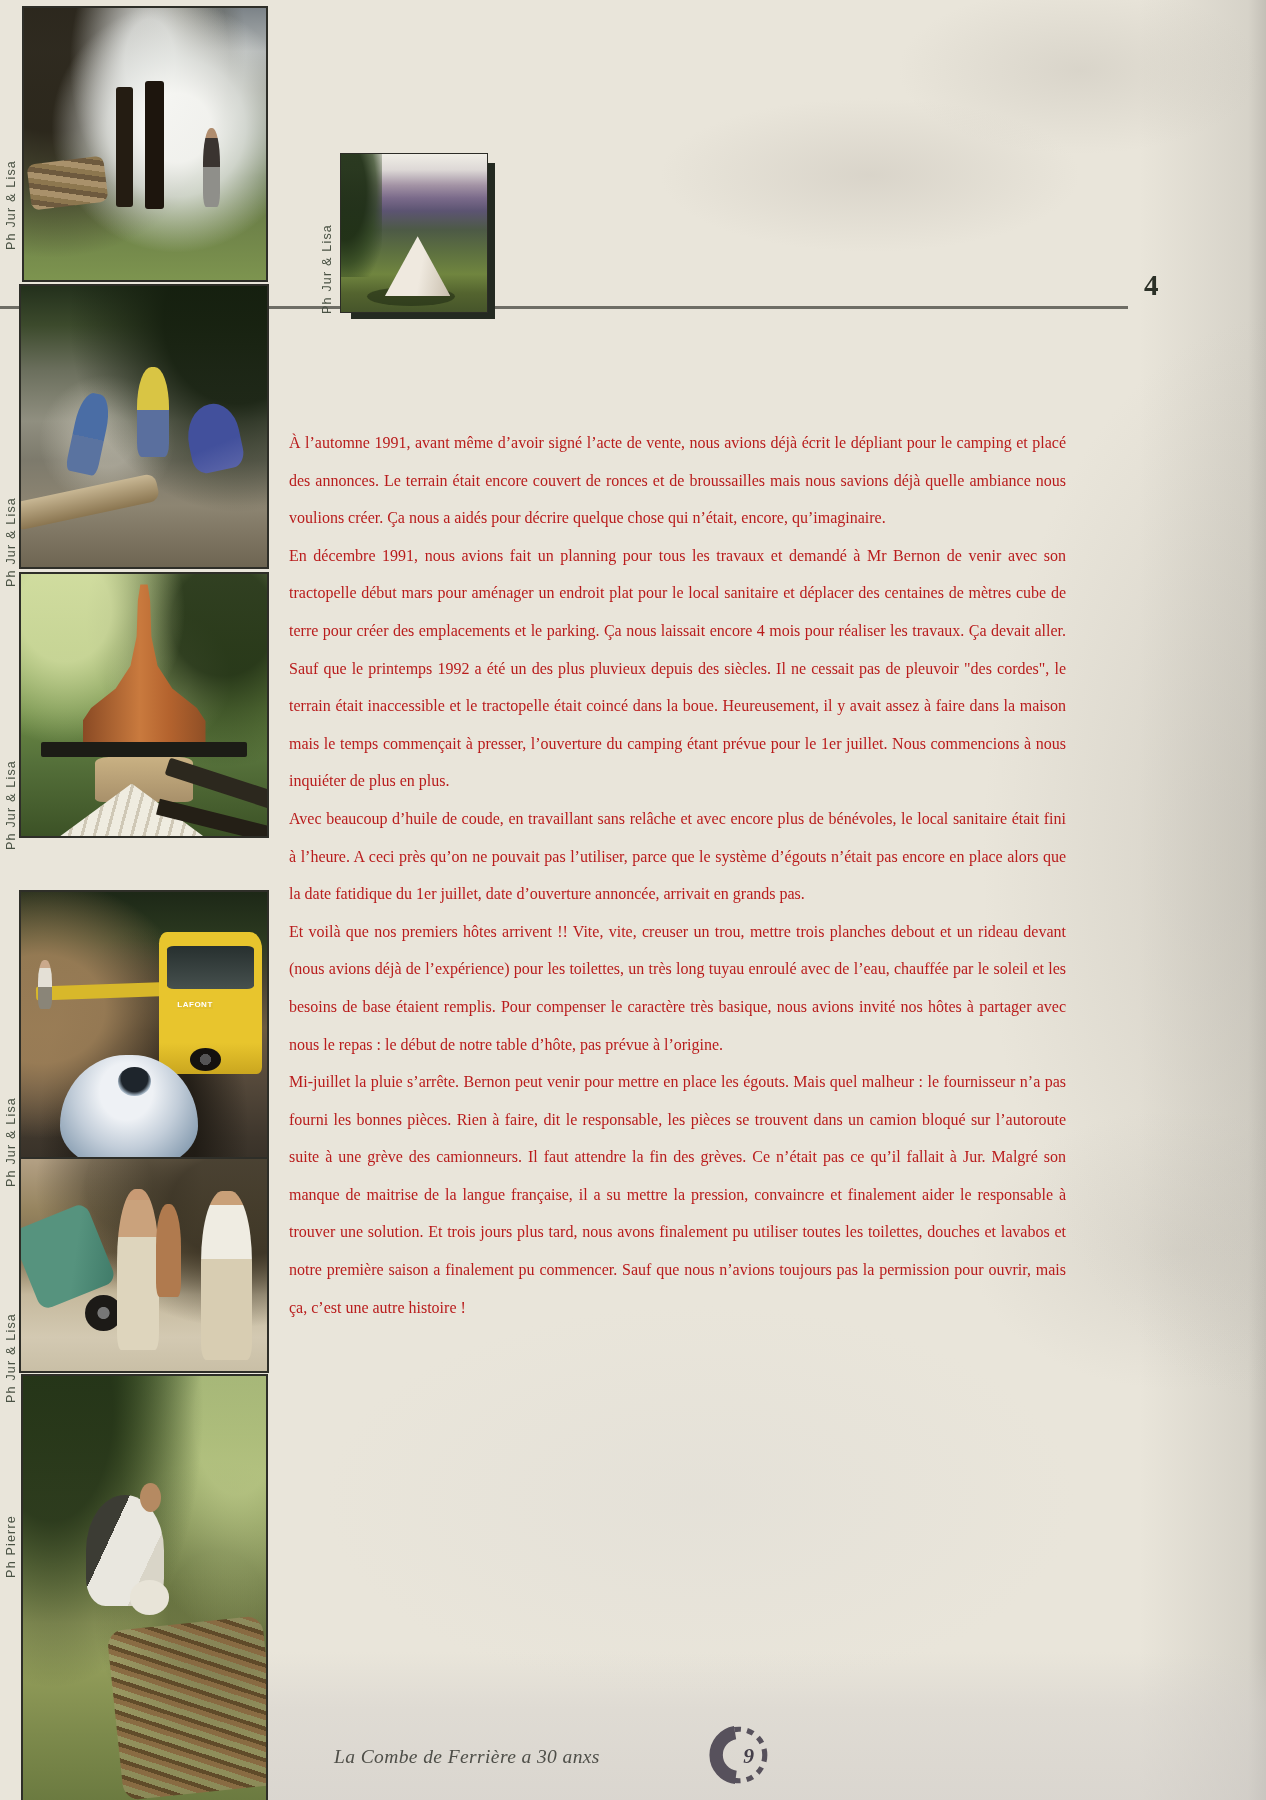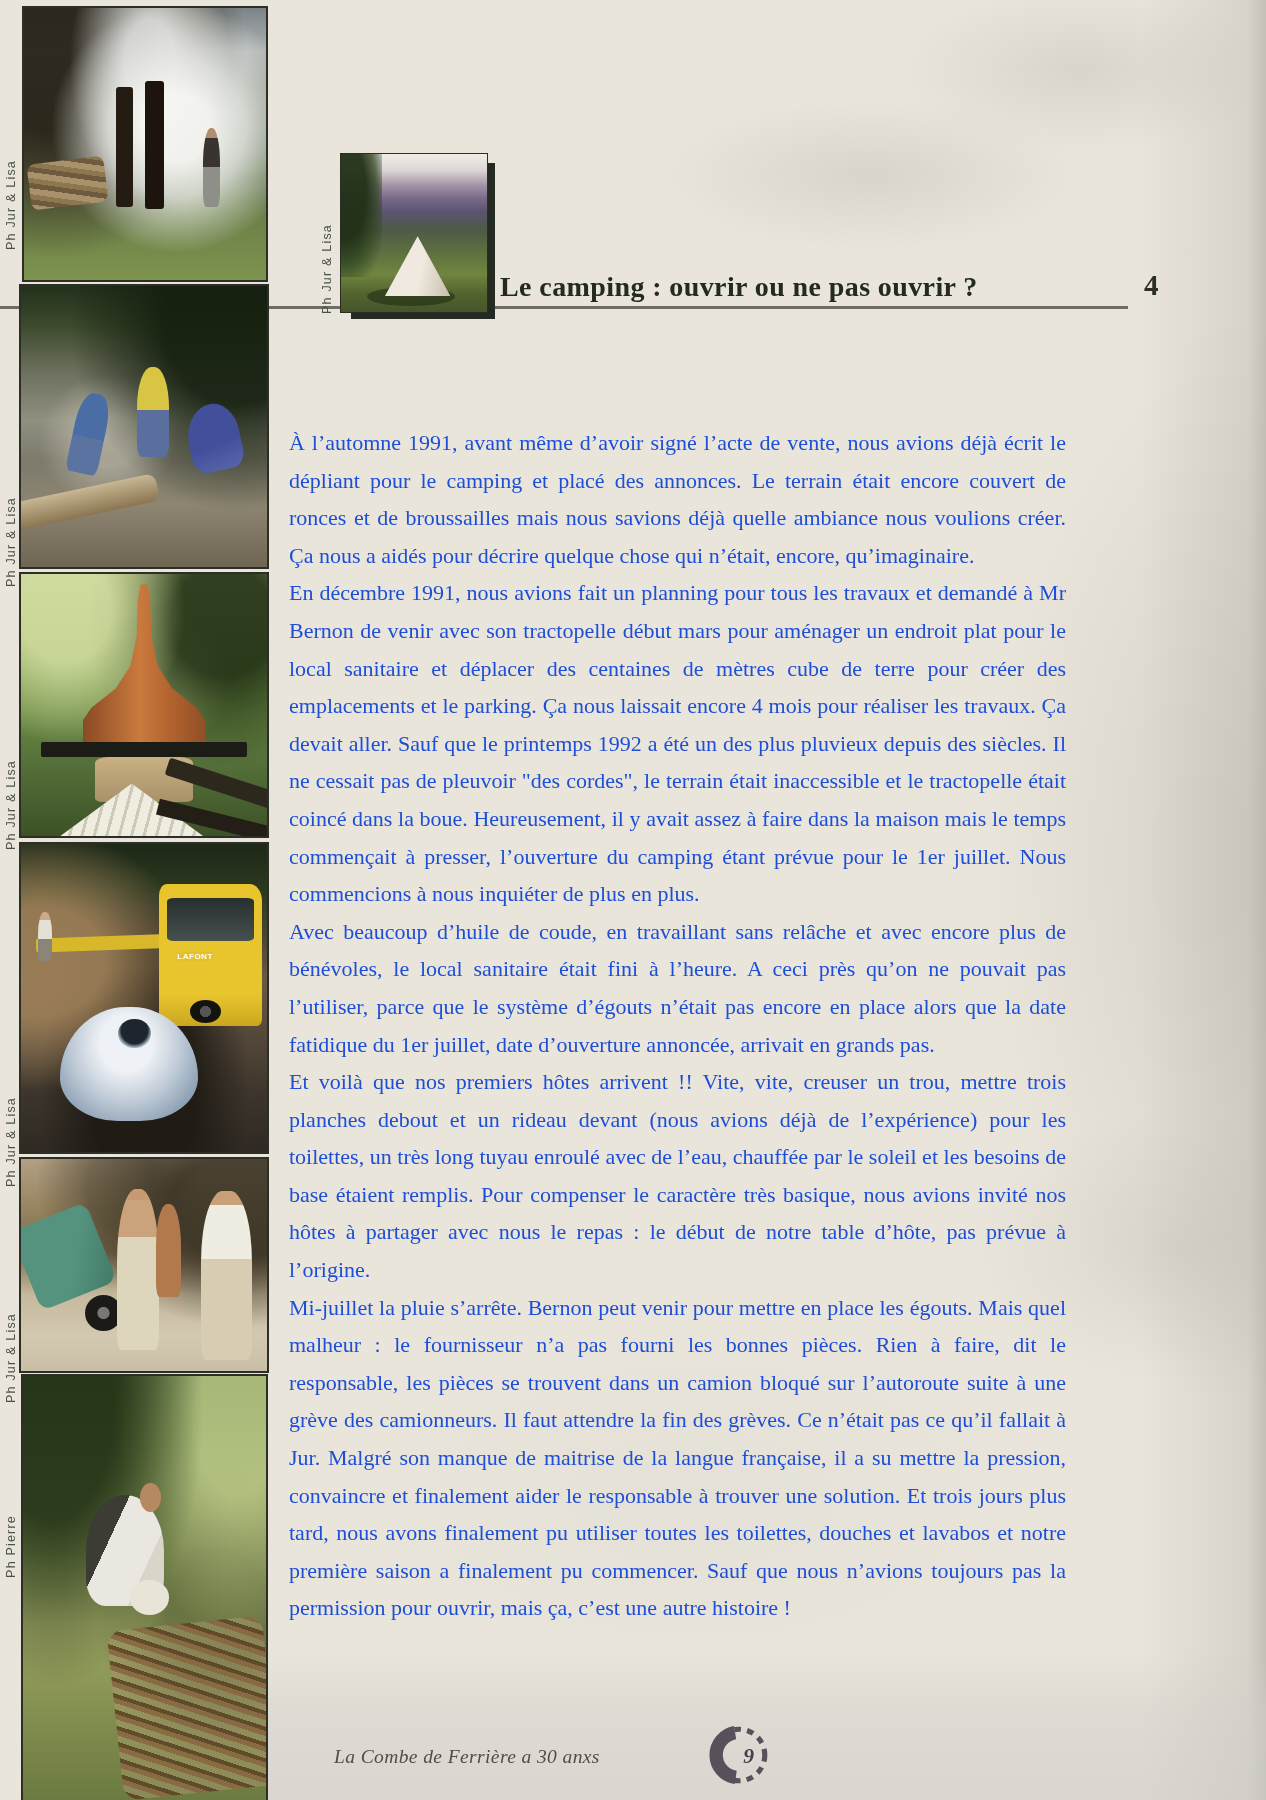--- a/index.html
+++ b/index.html
@@ -81,21 +81,21 @@
     background:linear-gradient(90deg,#8a4a24 0%,#c97a3e 46%,#b4632e 70%,#8f4f26 100%);}
   .ph3-table{left:8%;top:64%;width:84%;height:6%;background:#1c1c16;border-radius:2px;}
   .ph3-base{left:30%;top:70%;width:40%;height:17%;border-radius:14% 14% 8% 8%;
     background:linear-gradient(180deg,#c9b183,#a8906a);}
   .ph3-fan{left:16%;top:80%;width:58%;height:20%;clip-path:polygon(50% 0,100% 100%,0 100%);
     background:repeating-linear-gradient(105deg,#efece0 0 9px,#cfc8b6 9px 12px);}
   .ph3-rail{left:58%;top:78%;width:55%;height:7%;background:#2c281e;transform:rotate(18deg);border-radius:3px;}
   .ph3-rail2{left:55%;top:92%;width:55%;height:6%;background:#241f16;transform:rotate(14deg);}
 
   
-  .ph4{left:19px;top:842px;width:246px;height:308px;
+  .ph4{left:19px;top:890px;width:246px;height:308px;
     background:linear-gradient(180deg,#1d2817 0%,#2c3a20 16%,#4a4434 30%,#6b5a40 44%,#54483a 62%,#3e362c 80%,#2e2922 100%);}
   .ph4-dirt{inset:0;background:
     radial-gradient(ellipse at 8% 38%, rgba(158,128,88,.9) 0 20%, transparent 48%),
     radial-gradient(ellipse at 50% 78%, rgba(28,24,18,.85) 0 30%, transparent 60%);}
   .ph4-boom{left:6%;top:30%;width:60%;height:4.5%;background:#d8b82a;transform:rotate(-2deg);border-radius:3px;}
   .ph4-cab{left:56%;top:13%;width:42%;height:46%;border-radius:8% 12% 5% 5%;
     background:linear-gradient(180deg,#e8c52d 0 78%,#caa61f 100%);}
   .ph4-win{left:8%;top:10%;width:84%;height:30%;background:linear-gradient(180deg,#27302f,#46504e);border-radius:8%;}
   .ph4-lafont{position:absolute;left:18%;top:48%;font:bold 8px "Liberation Sans",sans-serif;color:#fff;
     letter-spacing:.5px;background:#b5912114;}
@@ -132,21 +132,21 @@
     radial-gradient(ellipse at 80% 55%, rgba(52,64,30,.5) 0 18%, transparent 45%);}
   .ph6-person{left:26%;top:28%;width:32%;height:26%;border-radius:50% 50% 25% 25%;
     background:linear-gradient(115deg,#3c3c34 0 34%,#e9e7df 34% 72%,#d9d5c8 72% 100%);}
   .ph6-head{left:48%;top:25%;width:9%;height:7%;border-radius:50%;background:#b58a62;}
   .ph6-white{left:44%;top:48%;width:16%;height:8%;border-radius:50%;background:#e8e4d8;}
   .ph6-pile{left:38%;top:58%;width:64%;height:40%;transform:rotate(-6deg);border-radius:10%;
     background:repeating-linear-gradient(24deg,rgba(138,106,66,.95) 0 5px,rgba(94,69,38,.9) 5px 9px,rgba(168,152,110,.5) 9px 15px);}
 
   
   .article{position:absolute;left:289px;top:424px;width:777px;z-index:1;
-    font-size:22px;line-height:37.6px;color:#1d4ed8;text-align:justify;}
+    font-size:16px;line-height:37.6px;color:#b91c1c;text-align:justify;}
   .article p{margin:0;}
 
   
   .book-title{position:absolute;left:334px;top:1746px;z-index:1;font-style:italic;font-size:19.5px;
     letter-spacing:.4px;color:#4e4e48;}
   .page-badge{position:absolute;left:706px;top:1722px;width:66px;height:66px;z-index:1;}
 </style>
 </head>
 <body>
 
@@ -220,21 +220,20 @@
   </div>
   <div class="credit" style="left:4px;top:1515px;">Ph Pierre</div>
 
   <div class="photo tent-photo">
     <div class="abs tent-trees"></div>
     <div class="abs tent-shadow"></div>
     <div class="abs tent-canvas"></div>
   </div>
   <div class="credit" style="left:320px;top:224px;">Ph Jur &amp; Lisa</div>
 
-  <div class="page-title">Le camping : ouvrir ou ne pas ouvrir ?</div>
   <div class="chapter-number">4</div>
 
   <div class="article">
     <p>À l’automne 1991, avant même d’avoir signé l’acte de vente, nous avions déjà écrit le dépliant pour le camping et placé des annonces. Le terrain était encore couvert de ronces et de broussailles mais nous savions déjà quelle ambiance nous voulions créer. Ça nous a aidés pour décrire quelque chose qui n’était, encore, qu’imaginaire.</p>
     <p>En décembre 1991, nous avions fait un planning pour tous les travaux et demandé à Mr Bernon de venir avec son tractopelle début mars pour aménager un endroit plat pour le local sanitaire et déplacer des centaines de mètres cube de terre pour créer des emplacements et le parking. Ça nous laissait encore 4 mois pour réaliser les travaux. Ça devait aller. Sauf que le printemps 1992 a été un des plus pluvieux depuis des siècles. Il ne cessait pas de pleuvoir "des cordes", le terrain était inaccessible et le tractopelle était coincé dans la boue. Heureusement, il y avait assez à faire dans la maison mais le temps commençait à presser, l’ouverture du camping étant prévue pour le 1er juillet. Nous commencions à nous inquiéter de plus en plus.</p>
     <p>Avec beaucoup d’huile de coude, en travaillant sans relâche et avec encore plus de bénévoles, le local sanitaire était fini à l’heure. A ceci près qu’on ne pouvait pas l’utiliser, parce que le système d’égouts n’était pas encore en place alors que la date fatidique du 1er juillet, date d’ouverture annoncée, arrivait en grands pas.</p>
     <p>Et voilà que nos premiers hôtes arrivent !! Vite, vite, creuser un trou, mettre trois planches debout et un rideau devant (nous avions déjà de l’expérience) pour les toilettes, un très long tuyau enroulé avec de l’eau, chauffée par le soleil et les besoins de base étaient remplis. Pour compenser le caractère très basique, nous avions invité nos hôtes à partager avec nous le repas : le début de notre table d’hôte, pas prévue à l’origine.</p>
     <p>Mi-juillet la pluie s’arrête. Bernon peut venir pour mettre en place les égouts. Mais quel malheur : le fournisseur n’a pas fourni les bonnes pièces. Rien à faire, dit le responsable, les pièces se trouvent dans un camion bloqué sur l’autoroute suite à une grève des camionneurs. Il faut attendre la fin des grèves. Ce n’était pas ce qu’il fallait à Jur. Malgré son manque de maitrise de la langue française, il a su mettre la pression, convaincre et finalement aider le responsable à trouver une solution. Et trois jours plus tard, nous avons finalement pu utiliser toutes les toilettes, douches et lavabos et notre première saison a finalement pu commencer. Sauf que nous n’avions toujours pas la permission pour ouvrir, mais ça, c’est une autre histoire !</p>
   </div>
 

